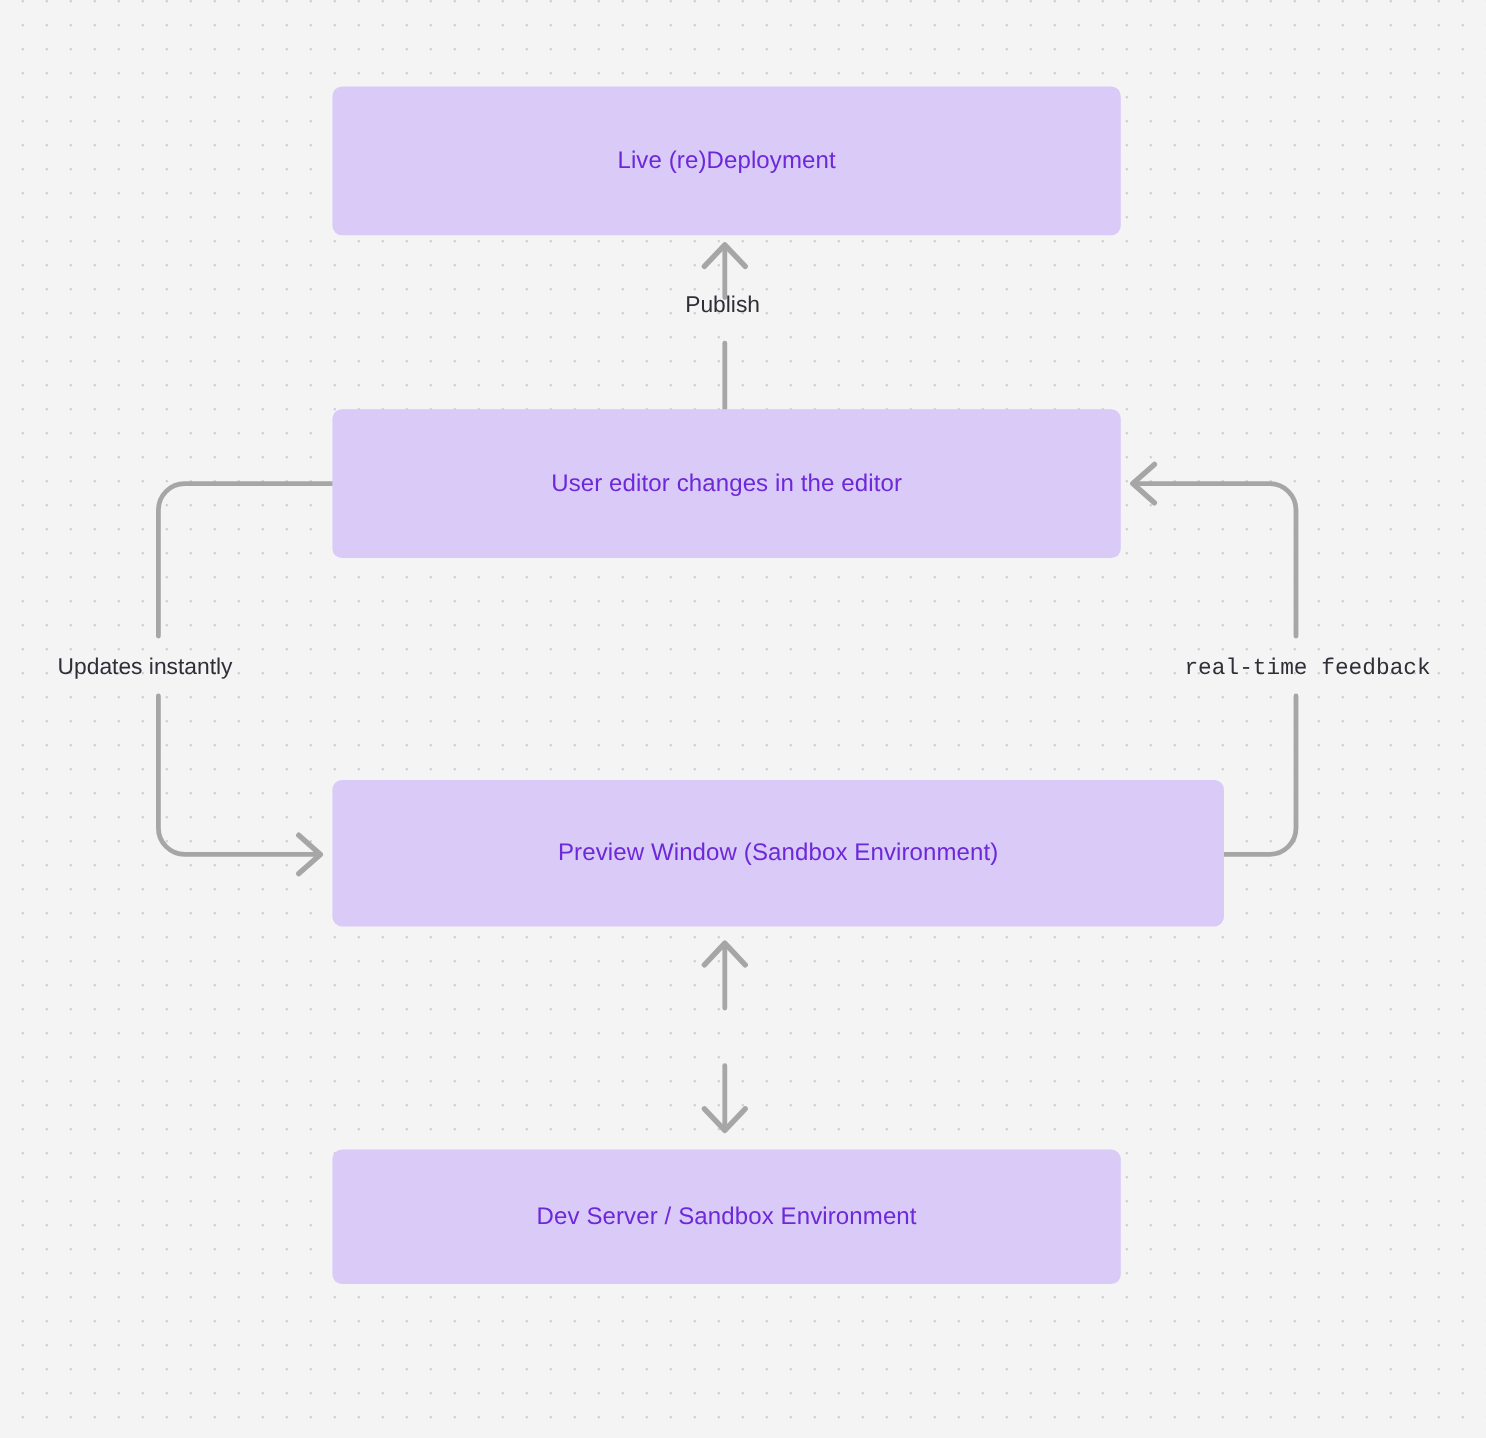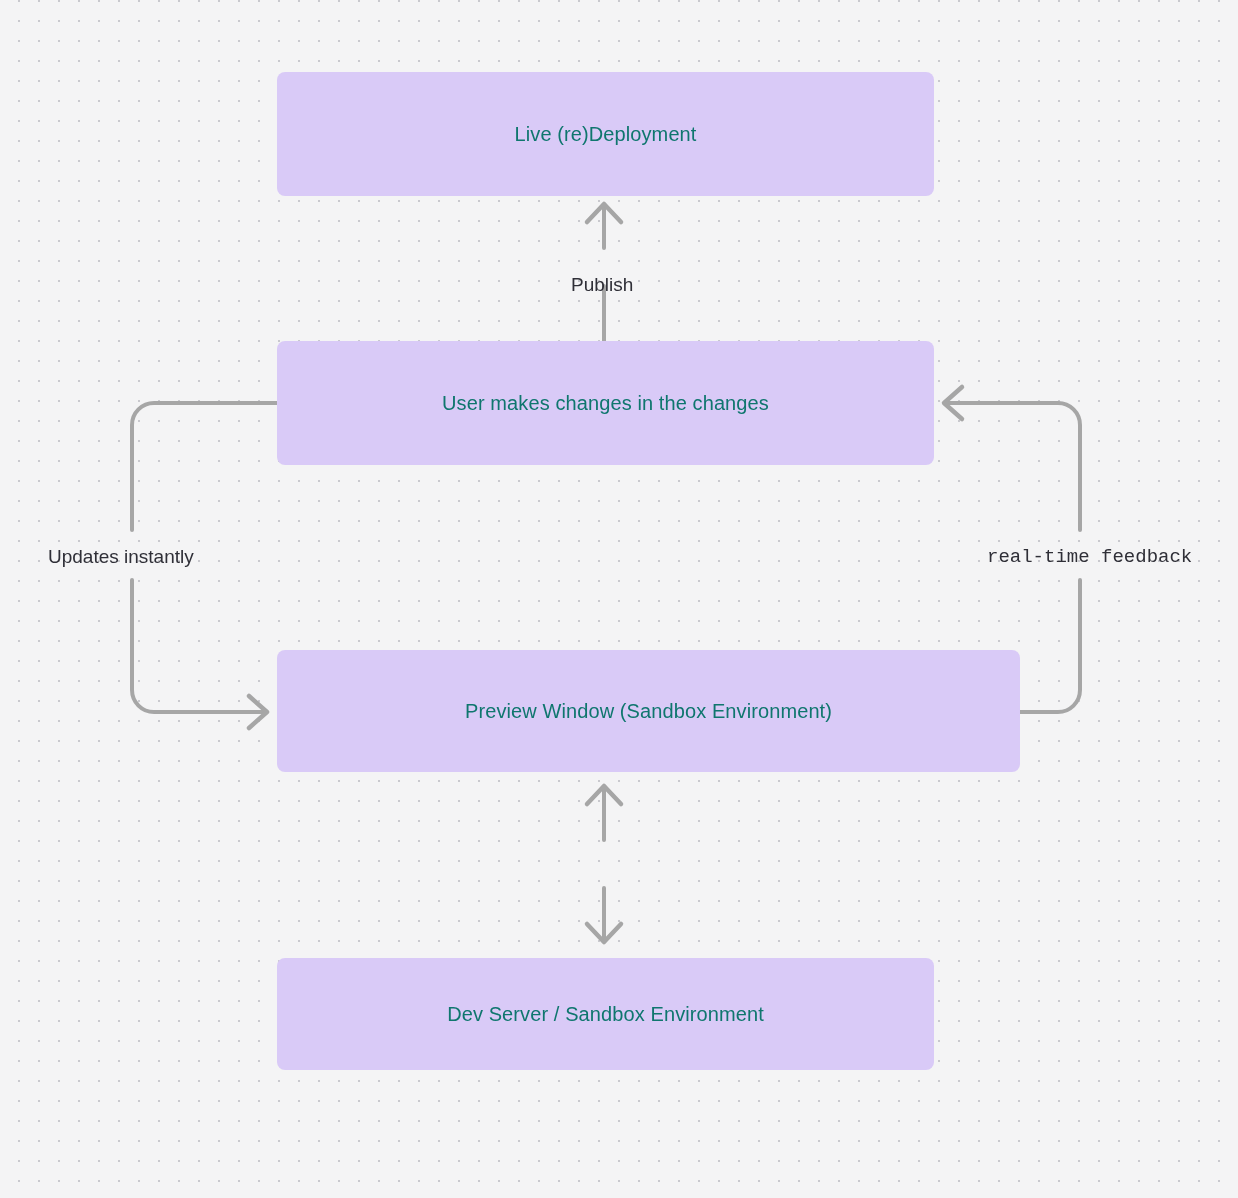--- a/index.html
+++ b/index.html
@@ -29,21 +29,21 @@
   .node {
     position: absolute;
     background: #d9caf7;
     border-radius: 8px;
     display: flex;
     align-items: center;
     justify-content: center;
     box-sizing: border-box;
   }
   .node-label {
-    color: #0f766e;
+    color: #6d28d9;
     font-size: 20px;
     line-height: 1.2;
     letter-spacing: 0.1px;
     text-align: center;
     white-space: nowrap;
   }
 
   #node-live        { left: 277px; top: 72px;  width: 657px; height: 124px; }
   #node-editor      { left: 277px; top: 341px; width: 657px; height: 124px; }
   #node-preview     { left: 277px; top: 650px; width: 743px; height: 122px; }
@@ -75,21 +75,21 @@
 
   
   .edge-label {
     position: absolute;
     color: #2f2f37;
     font-size: 19px;
     line-height: 1.2;
     white-space: nowrap;
     background: transparent;
   }
-  #label-publish   { left: 571px; top: 274px; }
+  #label-publish   { left: 571px; top: 244px; }
   #label-updates   { left: 48px;  top: 546px; }
   #label-realtime  { left: 987px; top: 546px; font-family: Liberation Mono, monospace; }
   #label-spun      { left: 416px; top: 855px; }
 </style>
 </head>
 <body>
 
 <div id="canvas">
 
   <svg id="edges" viewBox="0 0 1238 1198" width="1238" height="1198" xmlns="http://www.w3.org/2000/svg">
@@ -118,21 +118,21 @@
       <path class="edge-path" d="M 604 888 L 604 940"></path>
       <path class="edge-head" d="M 587 924 L 604 942 L 621 924"></path>
     </g>
   </svg>
 
   <div class="node" id="node-live">
     <span class="node-label">Live (re)Deployment</span>
   </div>
 
   <div class="node" id="node-editor">
-    <span class="node-label">User makes changes in the changes</span>
+    <span class="node-label">User editor changes in the editor</span>
   </div>
 
   <div class="node" id="node-preview">
     <span class="node-label">Preview Window (Sandbox Environment)</span>
   </div>
 
   <div class="node" id="node-devserver">
     <span class="node-label">Dev Server / Sandbox Environment</span>
   </div>
 

